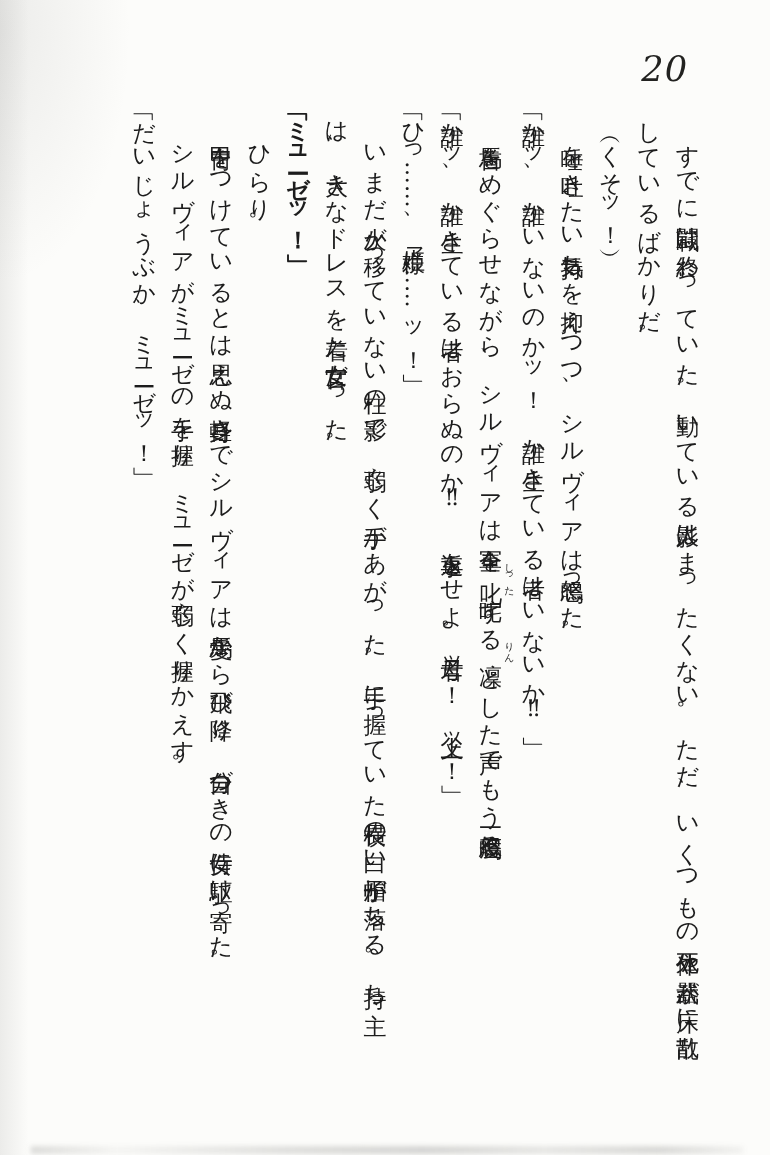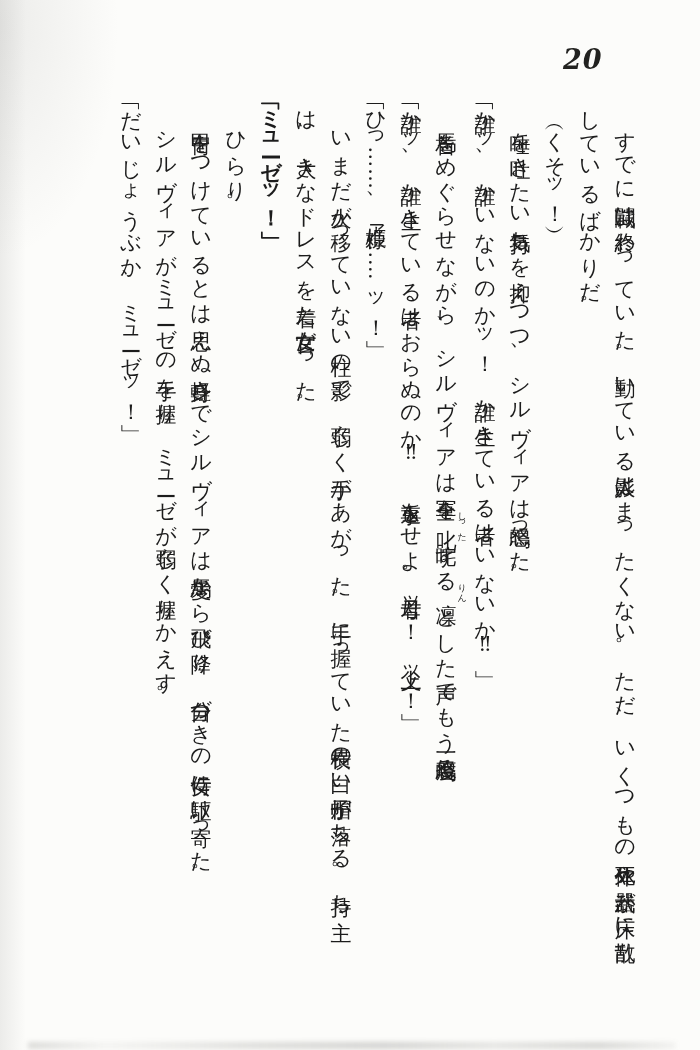--- a/index.html
+++ b/index.html
@@ -40,26 +40,25 @@
       rgba(70,70,68,0.18) 0%, rgba(70,70,68,0.04) 12%,
       rgba(70,70,68,0.16) 35%, rgba(70,70,68,0.22) 55%,
       rgba(70,70,68,0.12) 72%, rgba(70,70,68,0.20) 88%,
       rgba(70,70,68,0.05) 100%);
     filter: blur(2.5px);
     pointer-events: none;
   }
   .page-number {
     position: absolute;
     top: 44px;
-    left: 563px;
-    font-size: 27px;
+    left: 583px;
+    font-size: 32px;
     font-style: italic;
     letter-spacing: 1px;
     color: #222220;
-    font-weight: bold;
   }
   .text-block {
     position: absolute;
     top: 96px;
     right: 58px;
     height: 848px;
     writing-mode: vertical-rl;
     text-orientation: mixed;
     font-size: 21px;
     line-height: 35px;           

